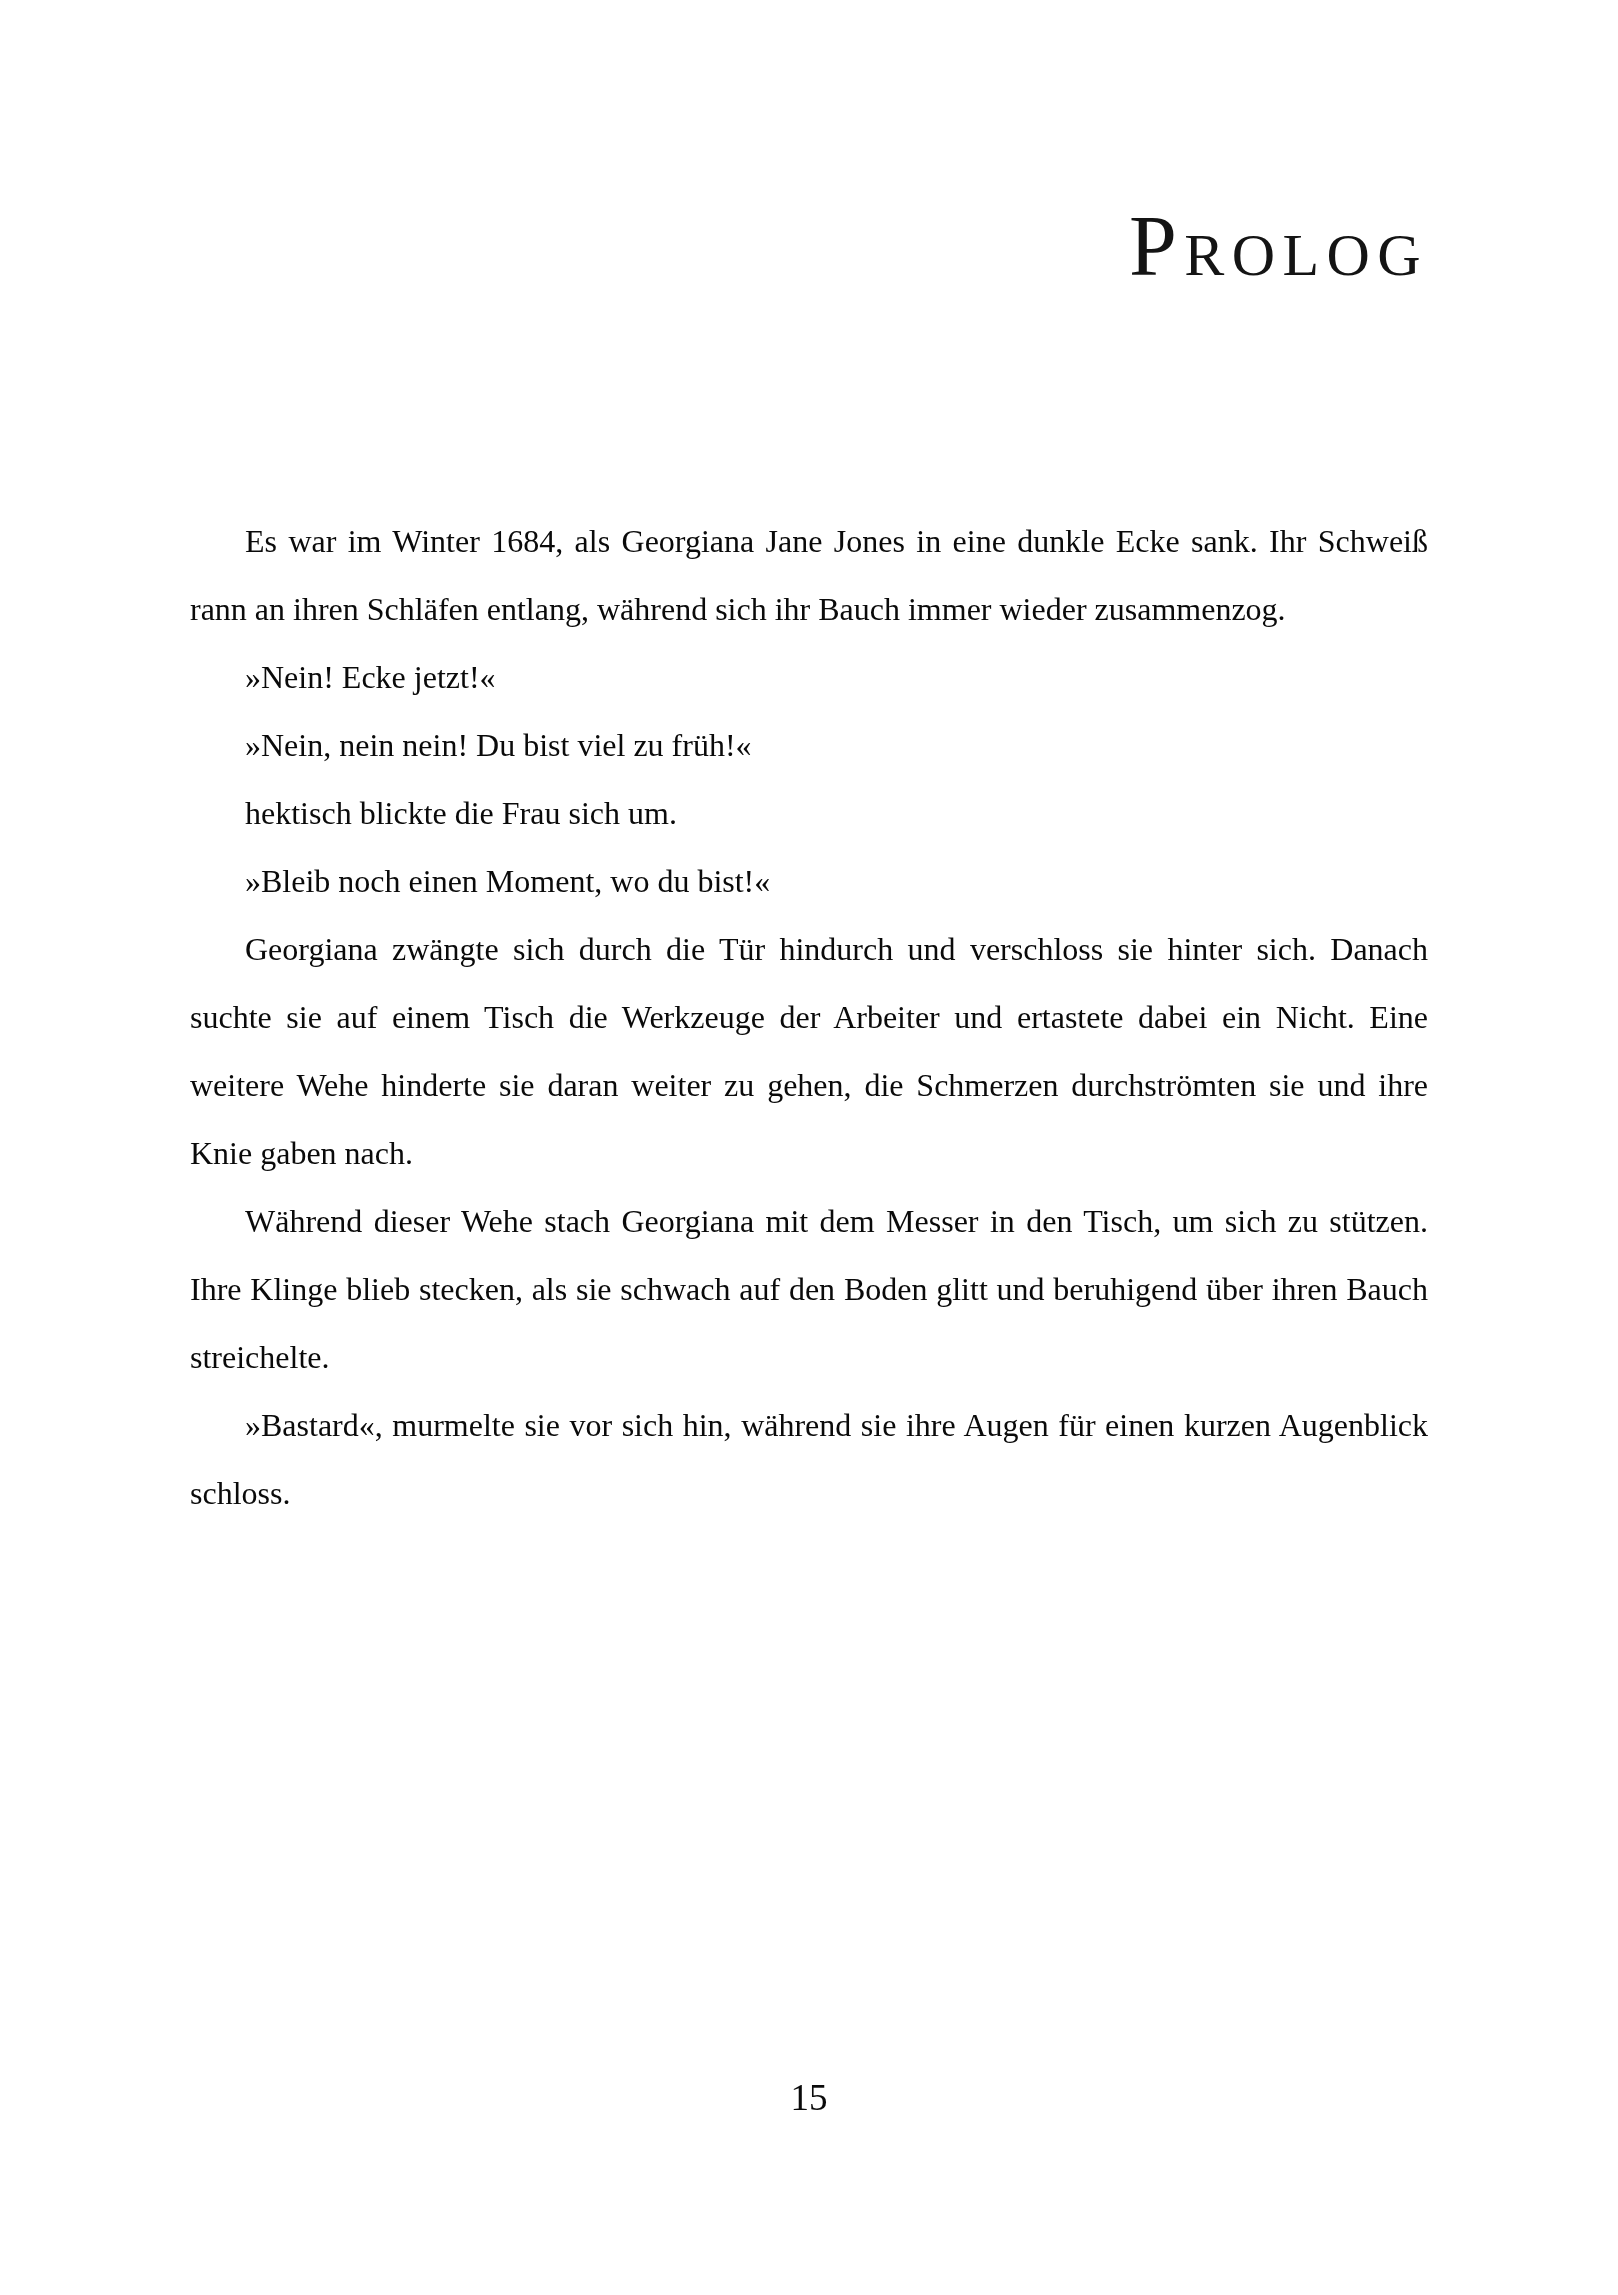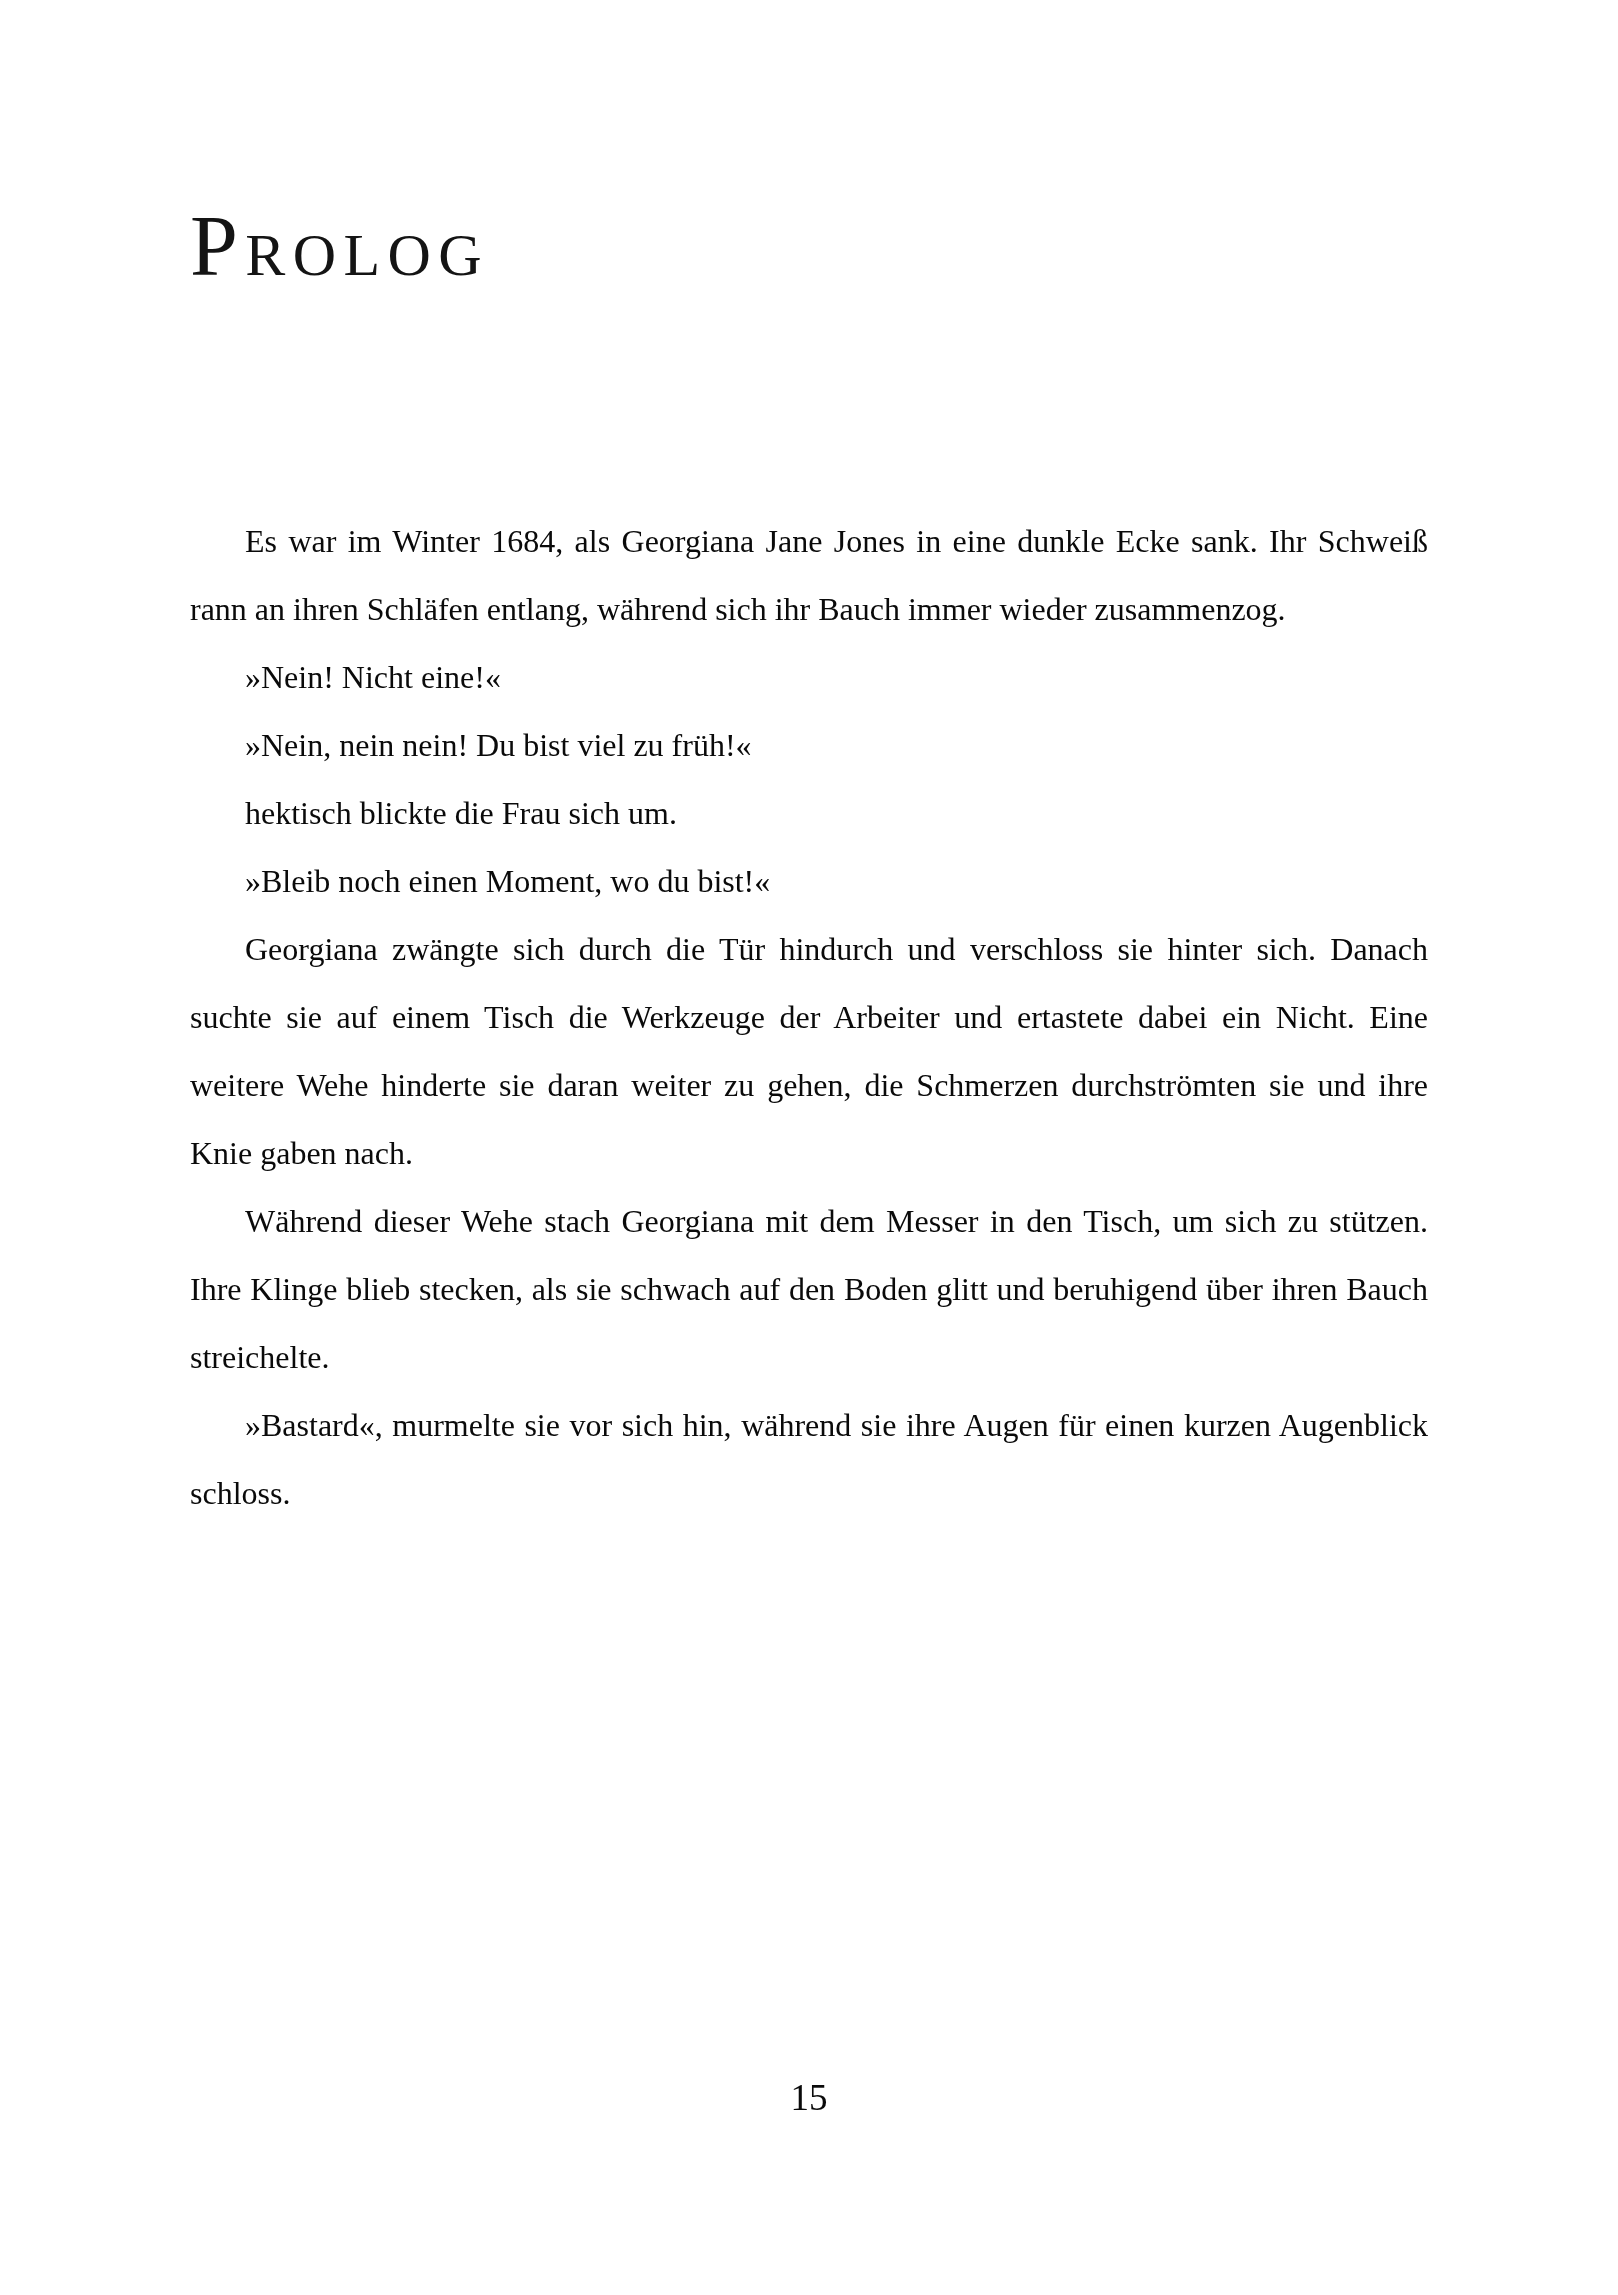--- a/index.html
+++ b/index.html
@@ -21,21 +21,21 @@
   .page {
     position: absolute;
     inset: 0;
     padding: 199px 190px 0 190px;
     box-sizing: border-box;
   }
 
   
   .chapter-title {
     margin: 0 0 213px 0;
-    text-align: left;
+    text-align: right;
     font-variant: small-caps;
     font-weight: 400;
     font-size: 86px;
     line-height: 1.1;
     letter-spacing: 7.4px;
     color: #141414;
   }
 
   
   .body-text p {
@@ -60,21 +60,21 @@
 </style>
 </head>
 <body>
 
 <div class="page">
 
   <h1 class="chapter-title">Prolog</h1>
 
   <div class="body-text">
     <p>Es war im Winter 1684, als Georgiana Jane Jones in eine dunkle Ecke sank. Ihr Schweiß rann an ihren Schläfen entlang, während sich ihr Bauch immer wieder zusammenzog.</p>
-    <p>»Nein! Nicht eine!«</p>
+    <p>»Nein! Ecke jetzt!«</p>
     <p>»Nein, nein nein! Du bist viel zu früh!«</p>
     <p>hektisch blickte die Frau sich um.</p>
     <p>»Bleib noch einen Moment, wo du bist!«</p>
     <p>Georgiana zwängte sich durch die Tür hindurch und verschloss sie hinter sich. Danach suchte sie auf einem Tisch die Werkzeuge der Arbeiter und ertastete dabei ein Nicht. Eine weitere Wehe hinderte sie daran weiter zu gehen, die Schmerzen durchströmten sie und ihre Knie gaben nach.</p>
     <p>Während dieser Wehe stach Georgiana mit dem Messer in den Tisch, um sich zu stützen. Ihre Klinge blieb stecken, als sie schwach auf den Boden glitt und beruhigend über ihren Bauch streichelte.</p>
     <p>»Bastard«, murmelte sie vor sich hin, während sie ihre Augen für einen kurzen Augenblick schloss.</p>
   </div>
 
   <div class="page-number">15</div>
 

